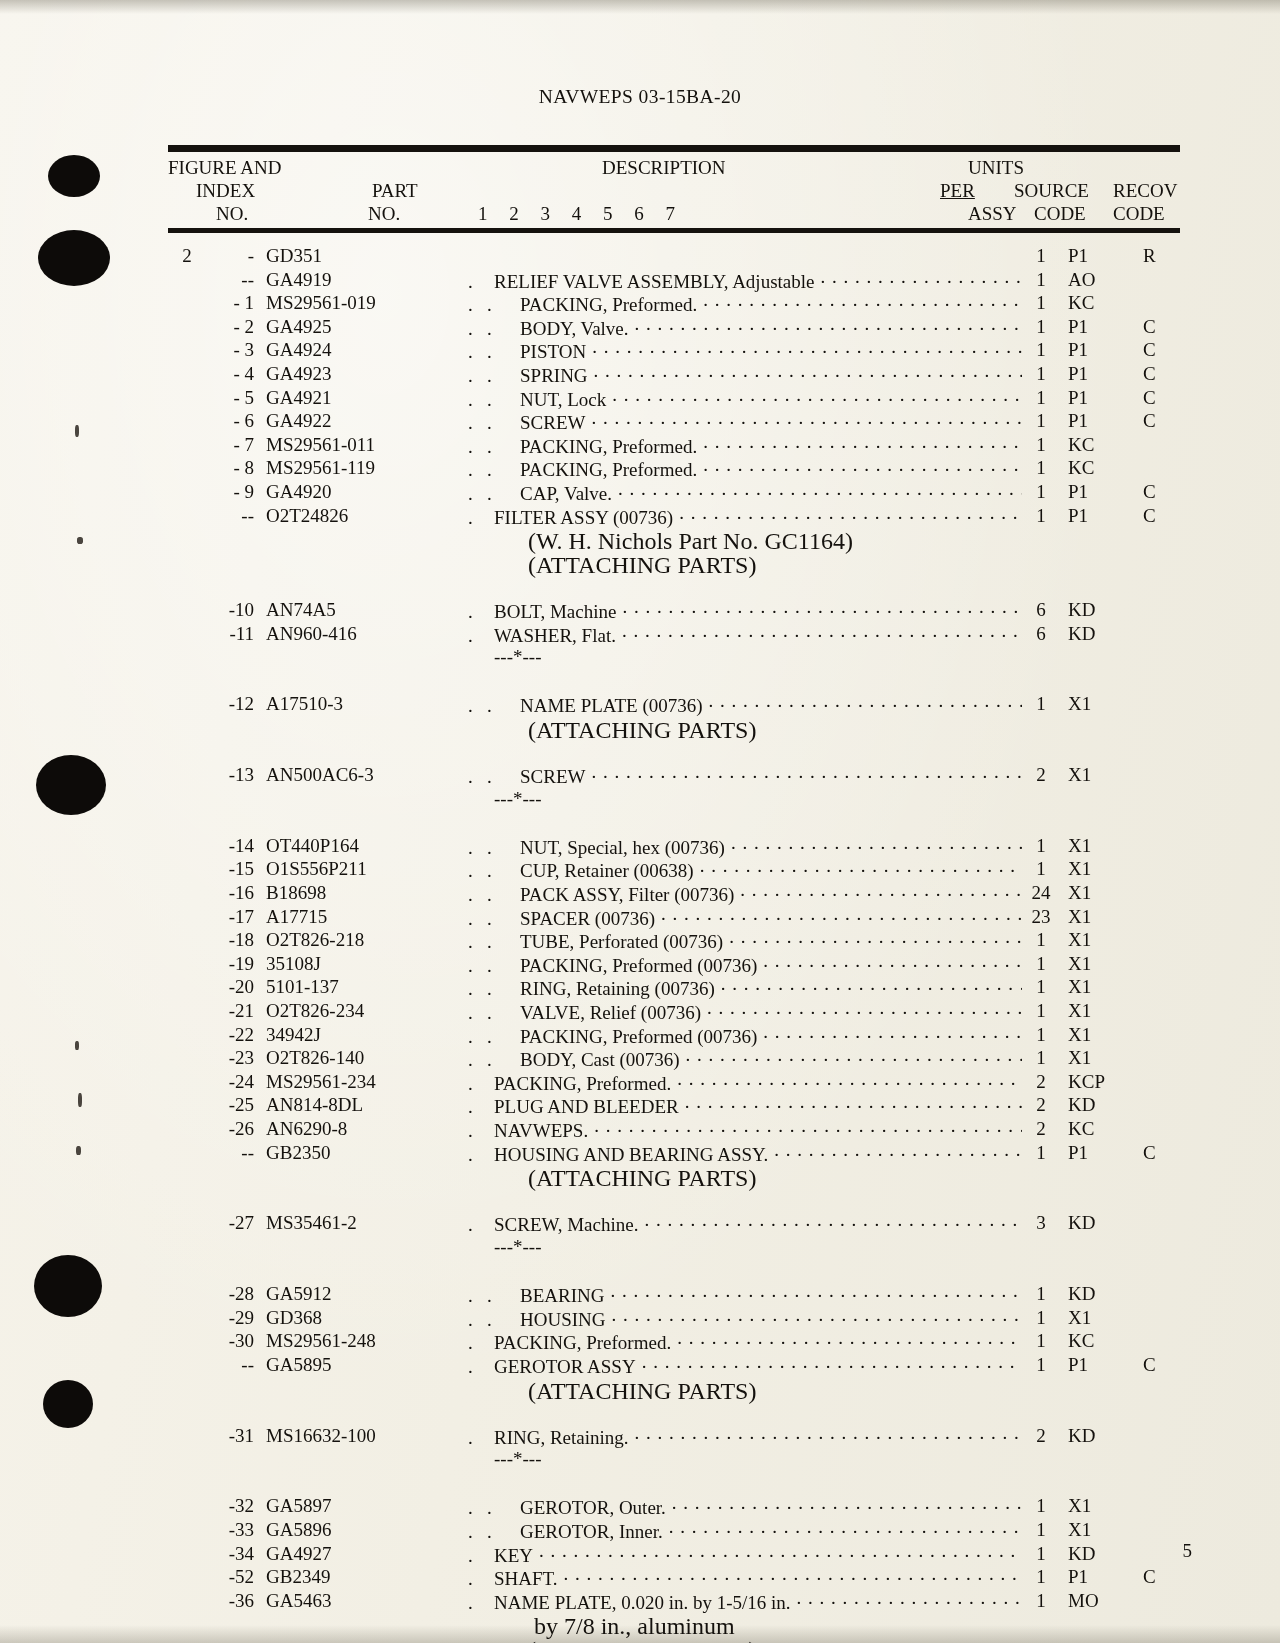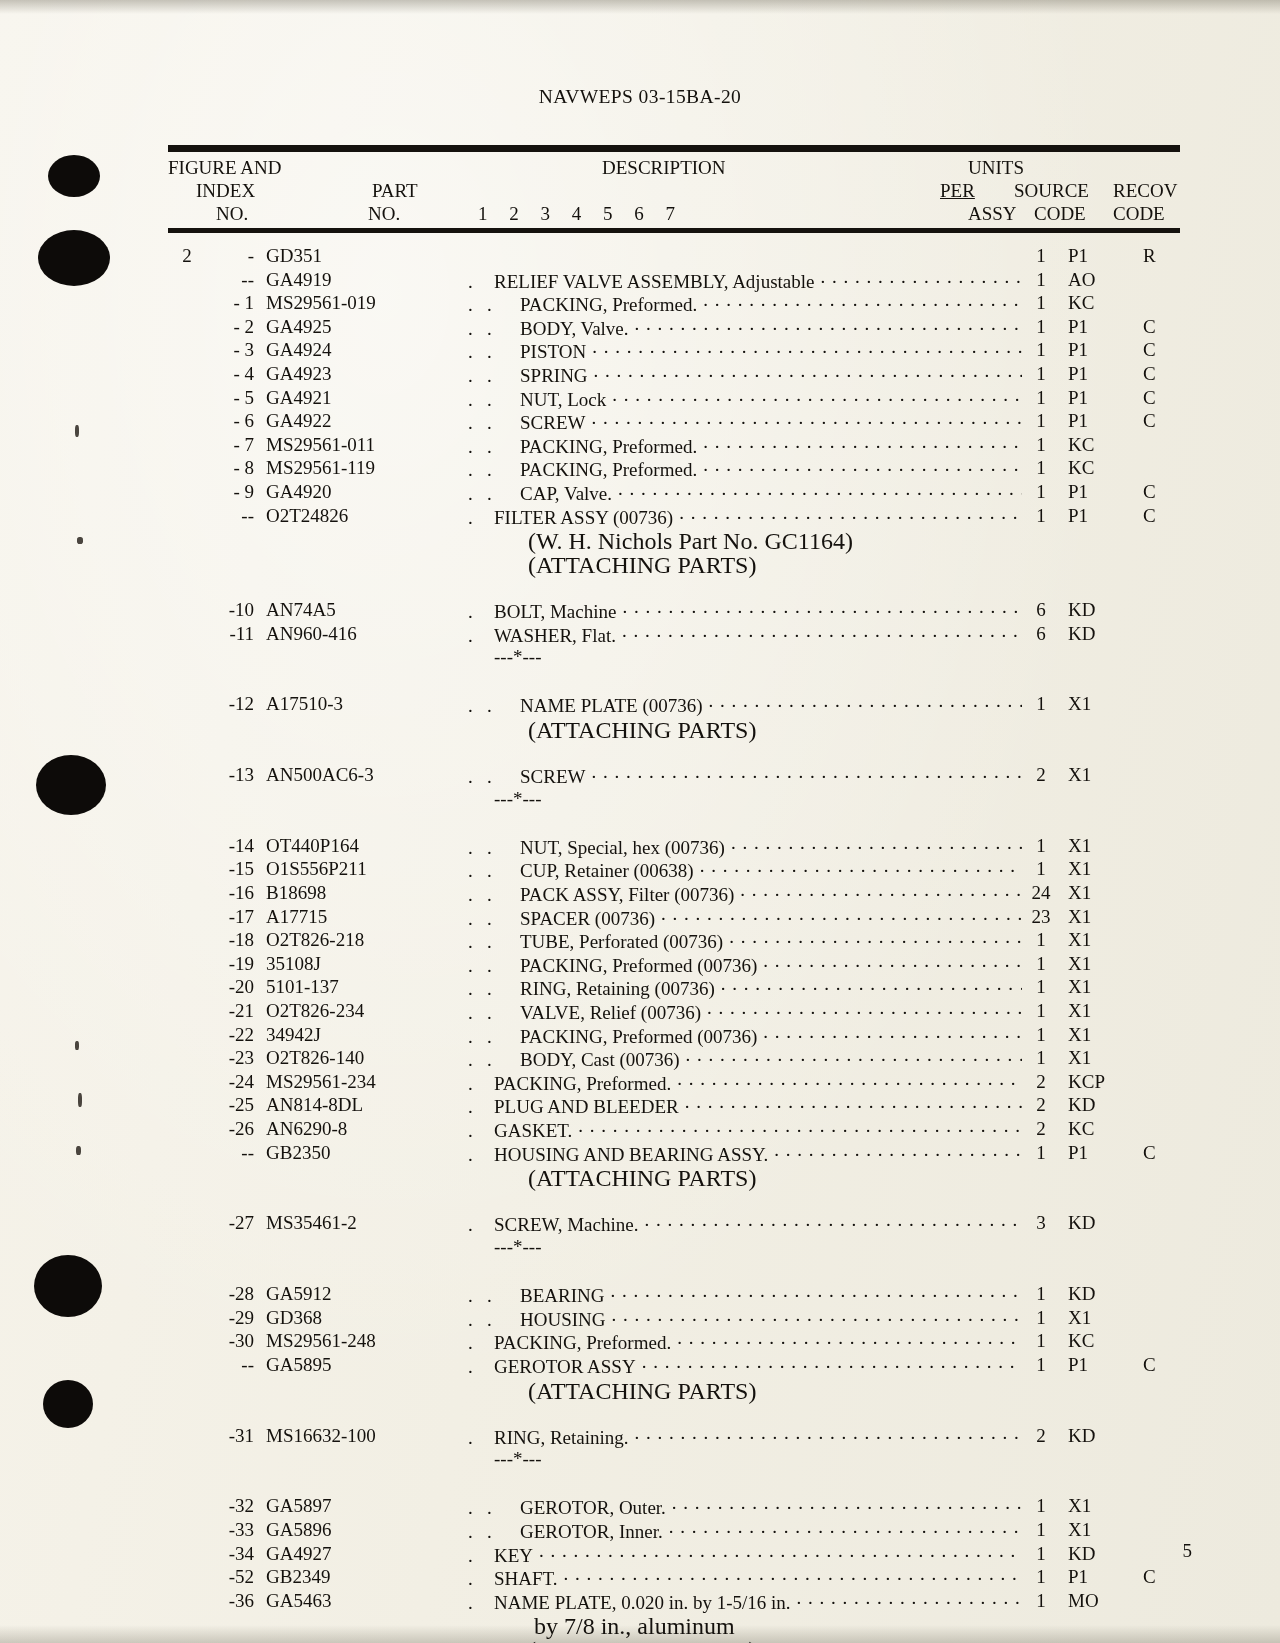--- a/index.html
+++ b/index.html
@@ -592,21 +592,21 @@
         <span class="c-units">2</span>
         <span class="c-src">KD</span>
         <span class="c-rec"></span>
       </div>
       <div class="row">
         <span class="c-fig"></span>
         <span class="c-idx">-26</span>
         <span class="c-part">AN6290-8</span>
         <span class="desc-wrap">
           <span class="ind ind-1">.</span>
-          <span class="dtext">GASKET.</span>
+          <span class="dtext">NAVWEPS.</span>
           <span class="dleader"></span>
         </span>
         <span class="c-units">2</span>
         <span class="c-src">KC</span>
         <span class="c-rec"></span>
       </div>
       <div class="row">
         <span class="c-fig"></span>
         <span class="c-idx">--</span>
         <span class="c-part">GB2350</span>

